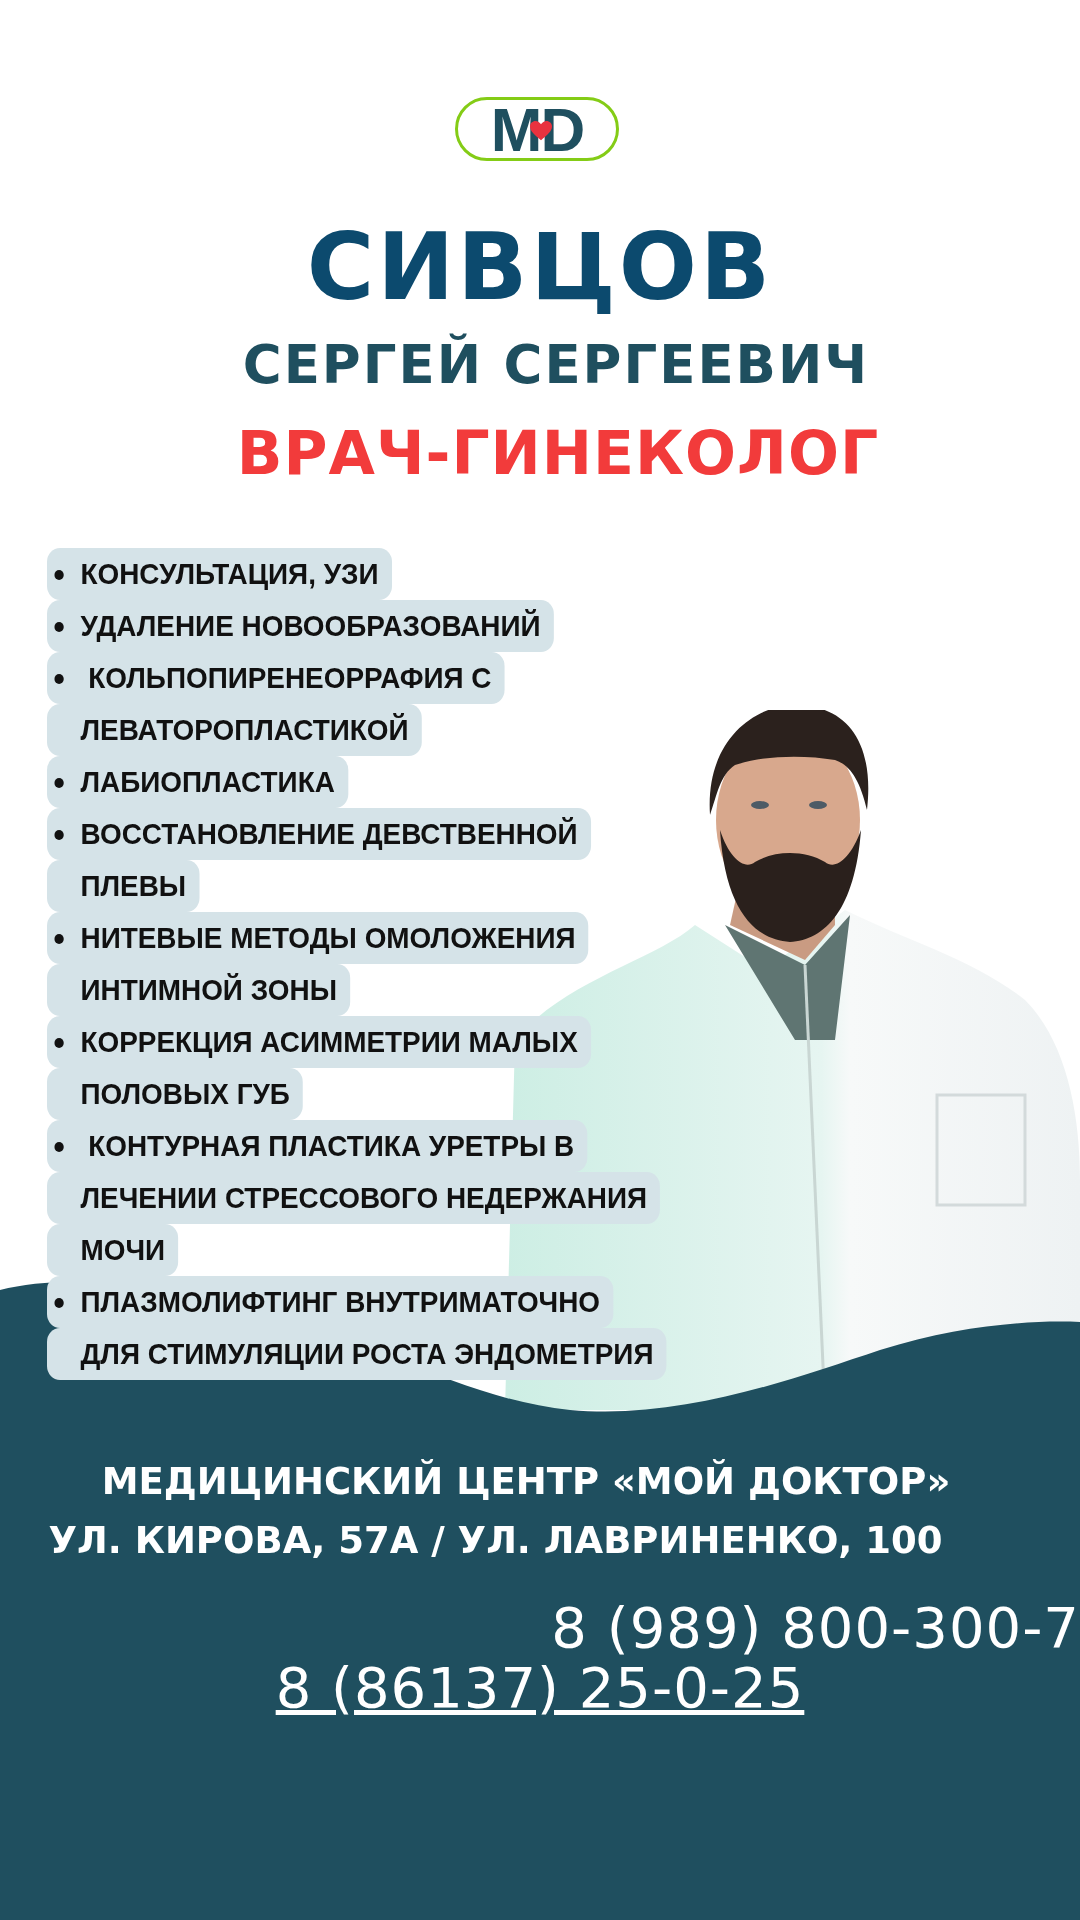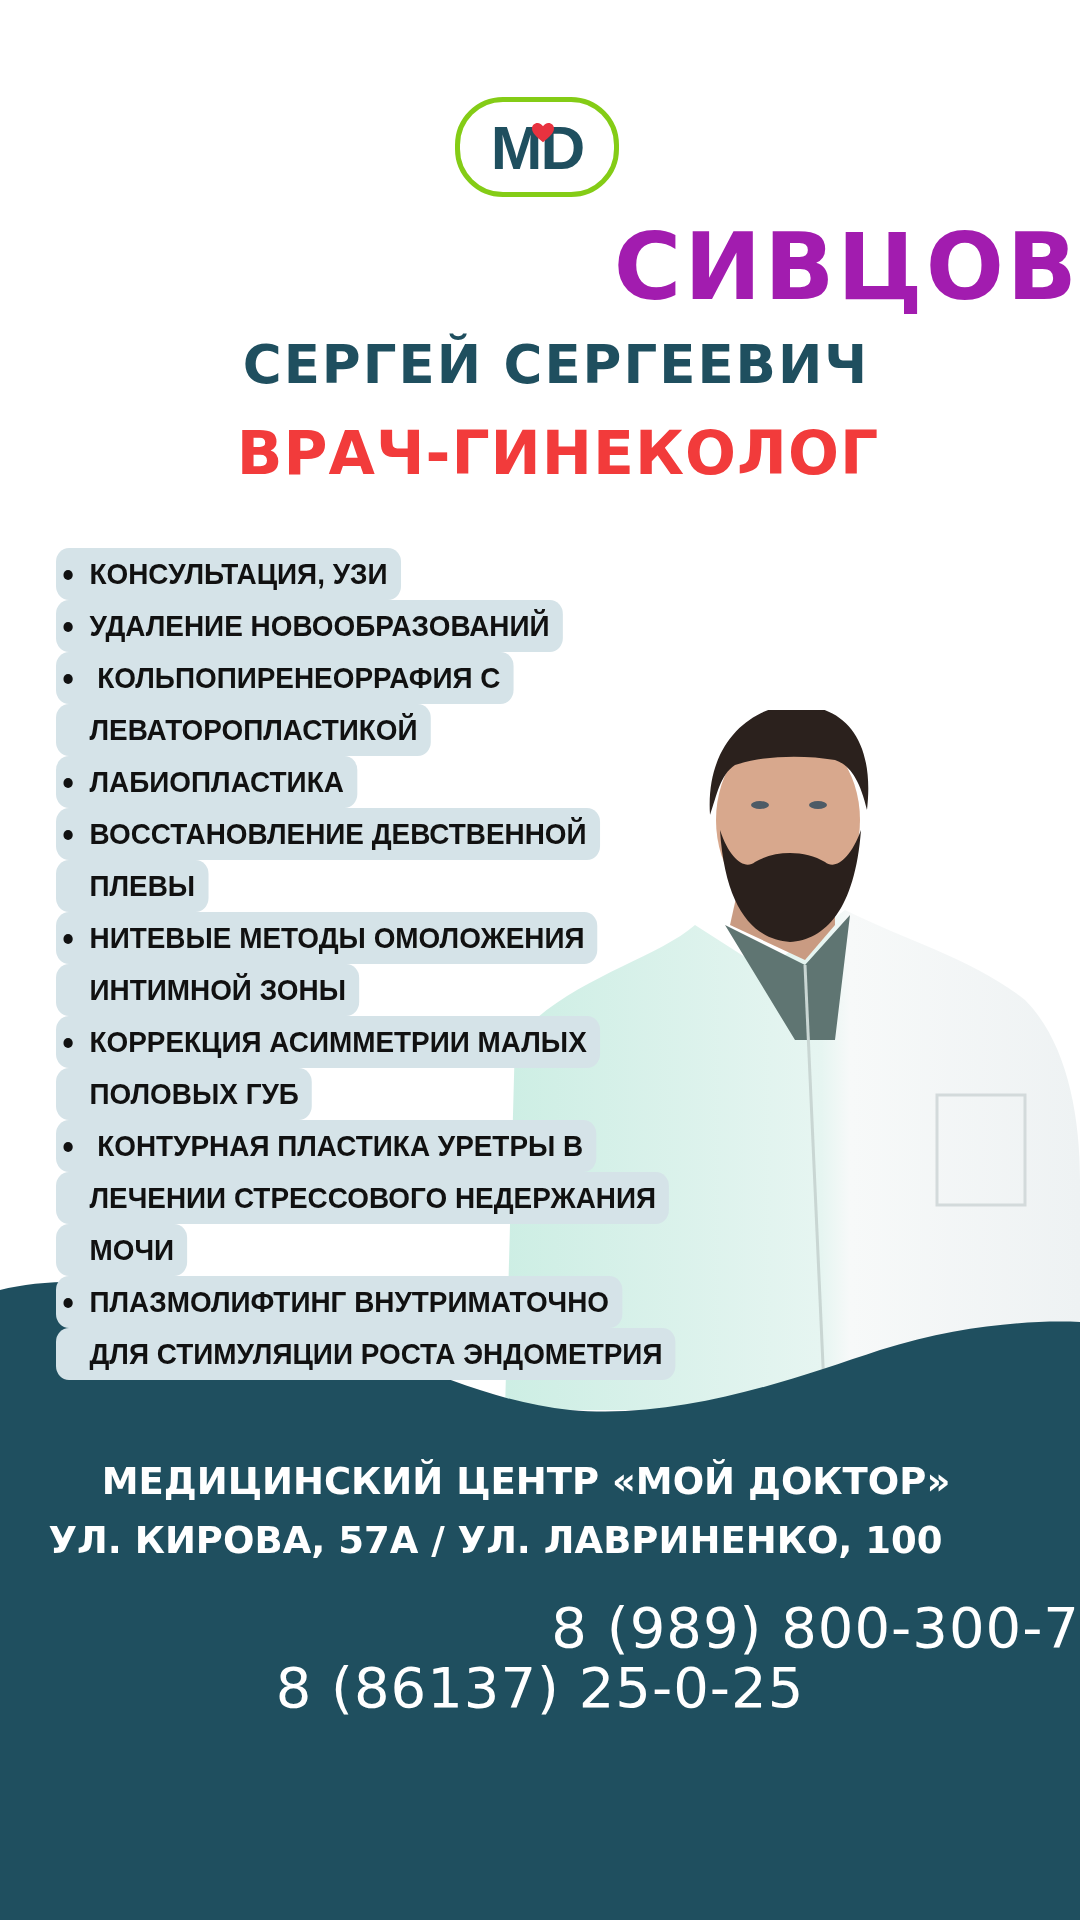--- a/index.html
+++ b/index.html
@@ -2,56 +2,56 @@
 <html><head>
 <meta charset="utf-8">
 <style>
   html, body { margin:0; padding:0; }
   body {
     width:1080px; height:1920px; position:relative; overflow:hidden;
     background:#ffffff;
     font-family: "DejaVu Sans", "Liberation Sans", sans-serif;
   }
   .logo {
-    position:absolute; left:455px; top:97px; width:164px; height:100px;
-    border:5px solid #84cc16; border-radius:48px; box-sizing:border-box;
+    position:absolute; left:455px; top:97px; width:164px; height:64px;
+    border:3px solid #84cc16; border-radius:48px; box-sizing:border-box;
     display:flex; align-items:center; justify-content:center;
   }
   .logo-text {
     font-family:"Liberation Sans", sans-serif; font-weight:bold;
     font-size:62px; color:#1f4f5f; letter-spacing:-2px; line-height:1;
     position:relative; top:1px;
   }
   .logo-heart {
     position:absolute; left:72px; top:20px; width:22px; height:22px;
   }
   .surname {
-    position:absolute; left:0; width:1080px; top:222px; text-align:right;
+    position:absolute; left:0; width:1080px; top:222px; text-align:center;
     font-family:"DejaVu Sans", sans-serif; font-weight:bold;
-    font-size:92px; color:#a21caf; letter-spacing:3px; line-height:1;
+    font-size:92px; color:#0c4a6e; letter-spacing:3px; line-height:1;
   }
   .given {
     position:absolute; left:16px; width:1080px; top:338px; text-align:center;
     font-family:"DejaVu Sans", sans-serif; font-weight:bold;
     font-size:53px; color:#1f4f5f; letter-spacing:2px; line-height:1;
   }
   .specialty {
     position:absolute; left:18px; width:1080px; top:423px; text-align:center;
     font-family:"DejaVu Sans", sans-serif; font-weight:bold;
     font-size:60px; color:#f23b3b; letter-spacing:1px; line-height:1;
   }
 
   
   .photo { position:absolute; left:505px; top:710px; width:575px; height:700px; }
 
   
   .wave { position:absolute; left:0; top:1240px; width:1080px; height:680px; }
 
   
-  .services { position:absolute; left:56px; top:548px; }
+  .services { position:absolute; left:47px; top:548px; }
   .svc-line {
     position:relative; height:52px; display:flex; align-items:center;
     background:#d5e3e8; border-radius:14px; box-sizing:border-box;
     padding-left:36px; padding-right:14px;
     width:max-content;
     font-family:"Liberation Sans", sans-serif; font-weight:bold;
     font-size:30px; color:#111; letter-spacing:0px;
     transform:scaleX(0.93); transform-origin:left center;
   }
   .svc-line .bullet {
@@ -69,21 +69,21 @@
     position:absolute; left:0; width:991px; top:1522px; text-align:center;
     font-family:"DejaVu Sans", sans-serif; font-weight:bold;
     font-size:37px; color:#ffffff; line-height:1;
   }
   .phone {
     position:absolute; left:0; width:1080px; text-align:center;
     font-family:"DejaVu Sans", sans-serif; font-weight:normal;
     font-size:56px; color:#ffffff; line-height:1; letter-spacing:1px;
   }
   .phone1 { top:1600px;text-align:right; }
-  .phone2 { top:1660px; }
+  .phone2 { top:1660px;text-decoration:underline; }
 </style>
 </head>
 <body>
 
 <div class="logo">
   <span class="logo-text">MD</span>
   <svg class="logo-heart" viewBox="0 0 24 22">
     <path d="M12 21 C 5 15, 0 11, 0 6 C 0 2.5, 2.8 0, 6 0 C 8.5 0, 10.5 1.4, 12 3.5 C 13.5 1.4, 15.5 0, 18 0 C 21.2 0, 24 2.5, 24 6 C 24 11, 19 15, 12 21 Z" fill="#e8323f"></path>
   </svg>
 </div>

